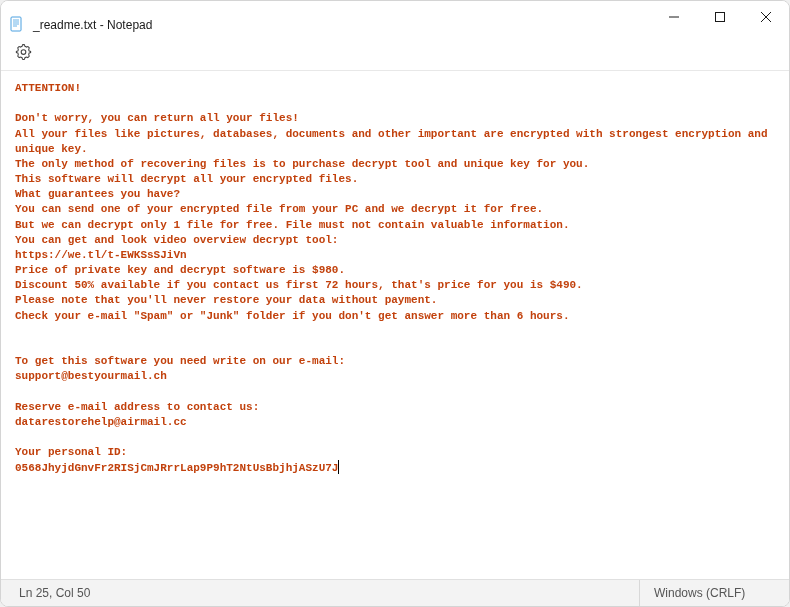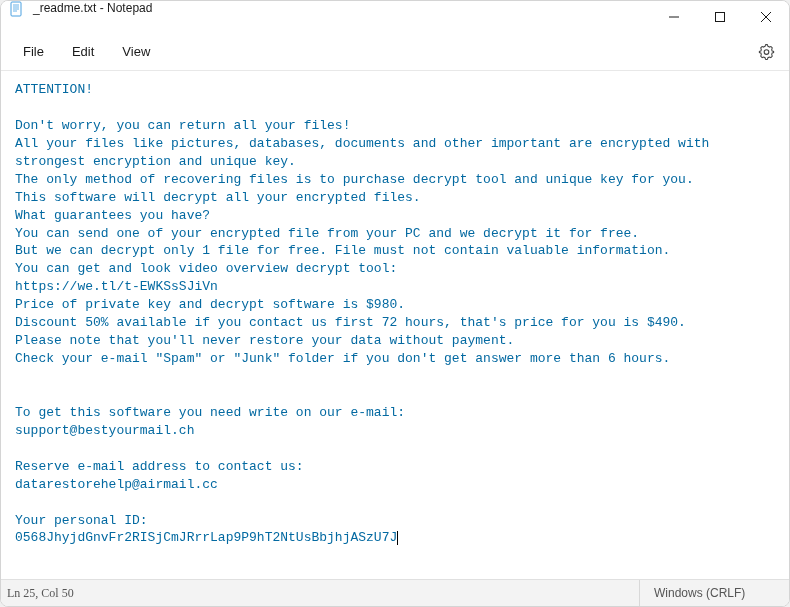--- a/index.html
+++ b/index.html
@@ -21,21 +21,21 @@
       border: 1px solid #d4d4d4;
       border-radius: 8px;
       display: flex;
       flex-direction: column;
       overflow: hidden;
     }
     .titlebar {
       height: 32px;
       background: #ffffff;
       display: flex;
-      align-items: flex-start;
+      align-items: flex-end;
       padding-left: 8px;
       border-bottom: 1px solid transparent;
     }
     .titlebar-icon {
       width: 16px;
       height: 16px;
       margin-right: 8px;
       display: flex;
       align-items: center;
       justify-content: center;
@@ -84,25 +84,26 @@
       display: flex;
       align-items: center;
       justify-content: center;
       border-radius: 4px;
     }
     .content {
       flex: 1;
       padding: 10px 14px;
       overflow: auto;
       font-family: Consolas, "Courier New", monospace;
-      font-size: 13px;
+      font-size: 11px;
       line-height: 1.38;
-      color: #0369a1;
+      color: #c2410c;
       white-space: pre-wrap;
       word-wrap: break-word;
+      font-weight: bold;
     }
     .caret {
       display: inline-block;
       width: 1px;
       height: 14px;
       background: #000;
       vertical-align: text-bottom;
       margin-left: 0px;
     }
     .statusbar {
@@ -117,22 +118,21 @@
     .status-seg {
       padding: 0 14px;
       height: 100%;
       display: flex;
       align-items: center;
       border-left: 1px solid #d8d8d8;
     }
     .status-seg.first {
       flex: 1;
       border-left: none;
-      padding-left: 6px;
-      font-family: Liberation Serif, serif;
+      padding-left: 18px;
     }
     .seg-zoom { width: 100px; }
     .seg-enc { width: 150px; margin-left: 40px; }
     .seg-utf { width: 120px; }
   </style>
 </head>
 <body>
 
 <div class="window">
 
@@ -161,25 +161,20 @@
       <button class="win-btn close">
         <svg width="10" height="10" viewBox="0 0 10 10">
             <line x1="0" y1="0" x2="10" y2="10" stroke="currentColor" stroke-width="1"></line>
             <line x1="10" y1="0" x2="0" y2="10" stroke="currentColor" stroke-width="1"></line>
           </svg>
       </button>
     </div>
   </div>
 
   <div class="menubar">
-    <div class="menubar-left">
-      <div class="menu-item">File</div>
-      <div class="menu-item">Edit</div>
-      <div class="menu-item">View</div>
-    </div>
     <div class="settings-btn">
       <svg width="17" height="17" viewBox="0 0 16 16">
         <path fill="none" stroke="#444" stroke-width="1" d="M8 1.5 L8.9 1.6 L9.3 3.1 A5 5 0 0 1 10.6 3.8 L12.1 3.3 L12.8 3.9 L13.4 4.6 L12.9 6.1 A5 5 0 0 1 13.2 7.5 L14.7 8 L14.7 9 L13.2 9.5 A5 5 0 0 1 12.9 10.9 L13.4 12.4 L12.8 13.1 L12.1 13.7 L10.6 13.2 A5 5 0 0 1 9.3 13.9 L8.9 15.4 L8 15.5 L7.1 15.4 L6.7 13.9 A5 5 0 0 1 5.4 13.2 L3.9 13.7 L3.2 13.1 L2.6 12.4 L3.1 10.9 A5 5 0 0 1 2.8 9.5 L1.3 9 L1.3 8 L2.8 7.5 A5 5 0 0 1 3.1 6.1 L2.6 4.6 L3.2 3.9 L3.9 3.3 L5.4 3.8 A5 5 0 0 1 6.7 3.1 L7.1 1.6 Z"></path>
         <circle cx="8" cy="8.5" r="2.2" fill="none" stroke="#444" stroke-width="1"></circle>
       </svg>
     </div>
   </div>
 
   <div class="content"><span>ATTENTION!
 

